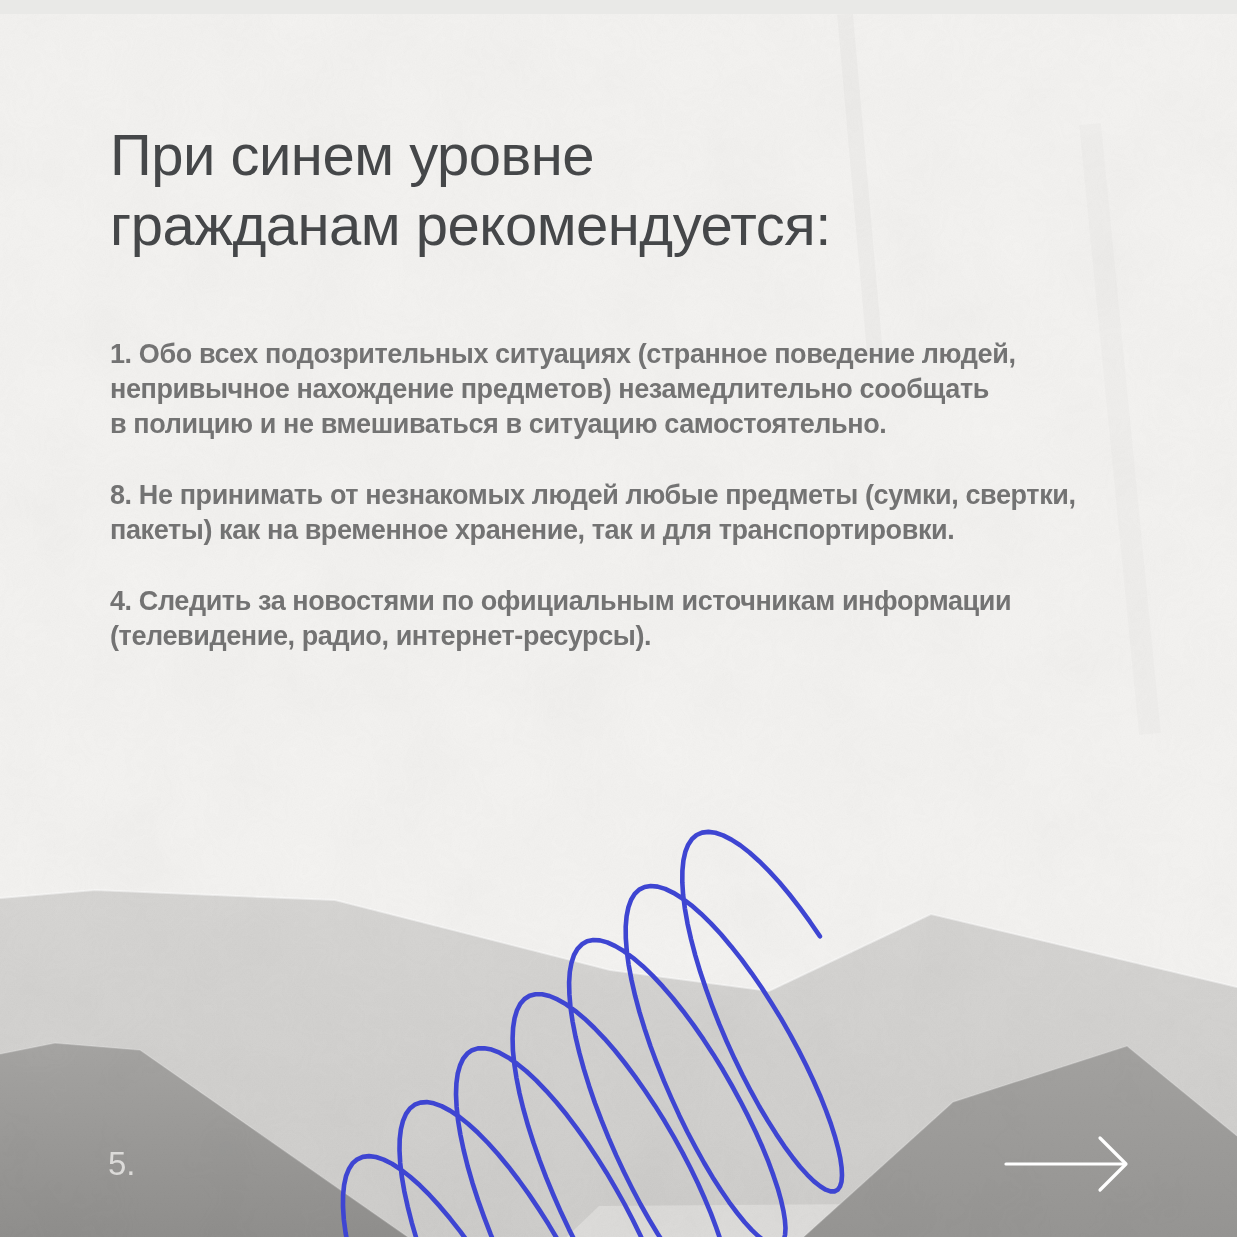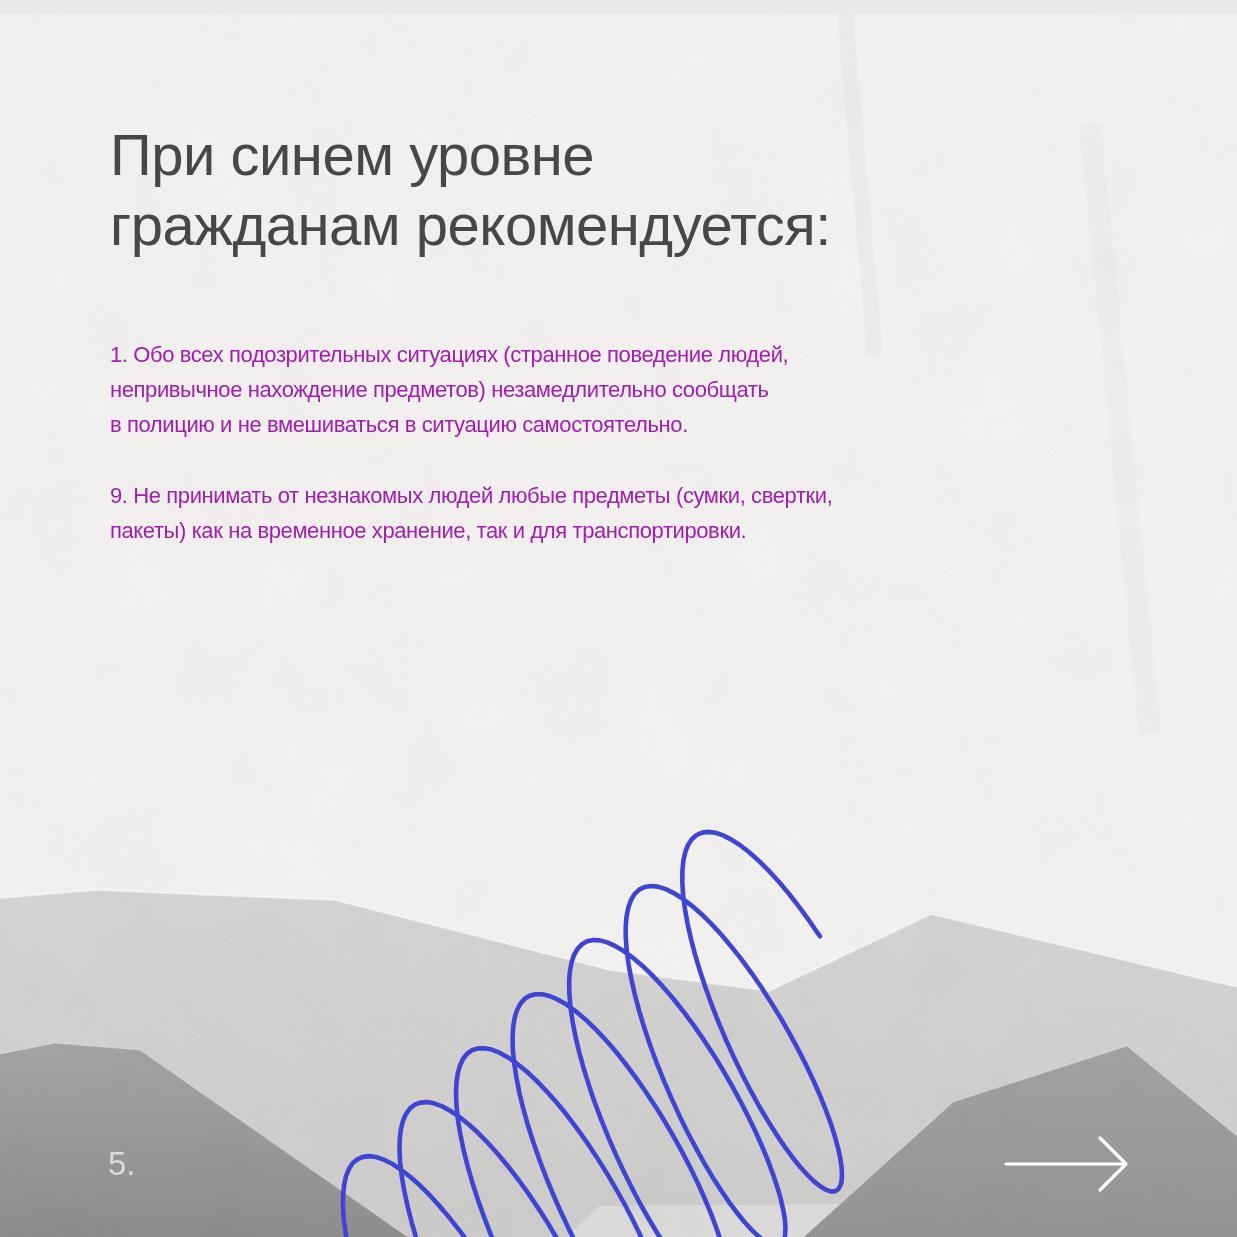--- a/index.html
+++ b/index.html
@@ -21,23 +21,23 @@
     color:#454749;
     white-space:pre-line;
     margin:0;
   }
   .reco-list{
     position:absolute;left:110px;top:464px;width:1030px;z-index:2;
     transform:translateY(-141px); 
   }
   .reco{
     margin:0 0 36px 0;
-    font-size:22px;line-height:35px;font-weight:400;
+    font-size:27px;line-height:35px;font-weight:700;
     letter-spacing:-0.4px;
-    color:#a21caf;
+    color:#737373;
     white-space:pre-line;
   }
   .page-number{
     position:absolute;left:108px;top:1130px;z-index:3;
     font-size:33px;line-height:40px;
     color:#dcdbd9;
   }
 </style>
 </head>
 <body>
@@ -95,19 +95,21 @@
     </g>
   </svg>
 
   <h1 class="title">При синем уровне
 гражданам рекомендуется:</h1>
 
   <div class="reco-list">
     <p class="reco">1. Обо всех подозрительных ситуациях (странное поведение людей,
 непривычное нахождение предметов) незамедлительно сообщать
 в полицию и не вмешиваться в ситуацию самостоятельно.</p>
-    <p class="reco">9. Не принимать от незнакомых людей любые предметы (сумки, свертки,
+    <p class="reco">8. Не принимать от незнакомых людей любые предметы (сумки, свертки,
 пакеты) как на временное хранение, так и для транспортировки.</p>
+    <p class="reco">4. Следить за новостями по официальным источникам информации
+(телевидение, радио, интернет-ресурсы).</p>
   </div>
 
   <div class="page-number">5.</div>
 
 </div>
 
 </body></html>

